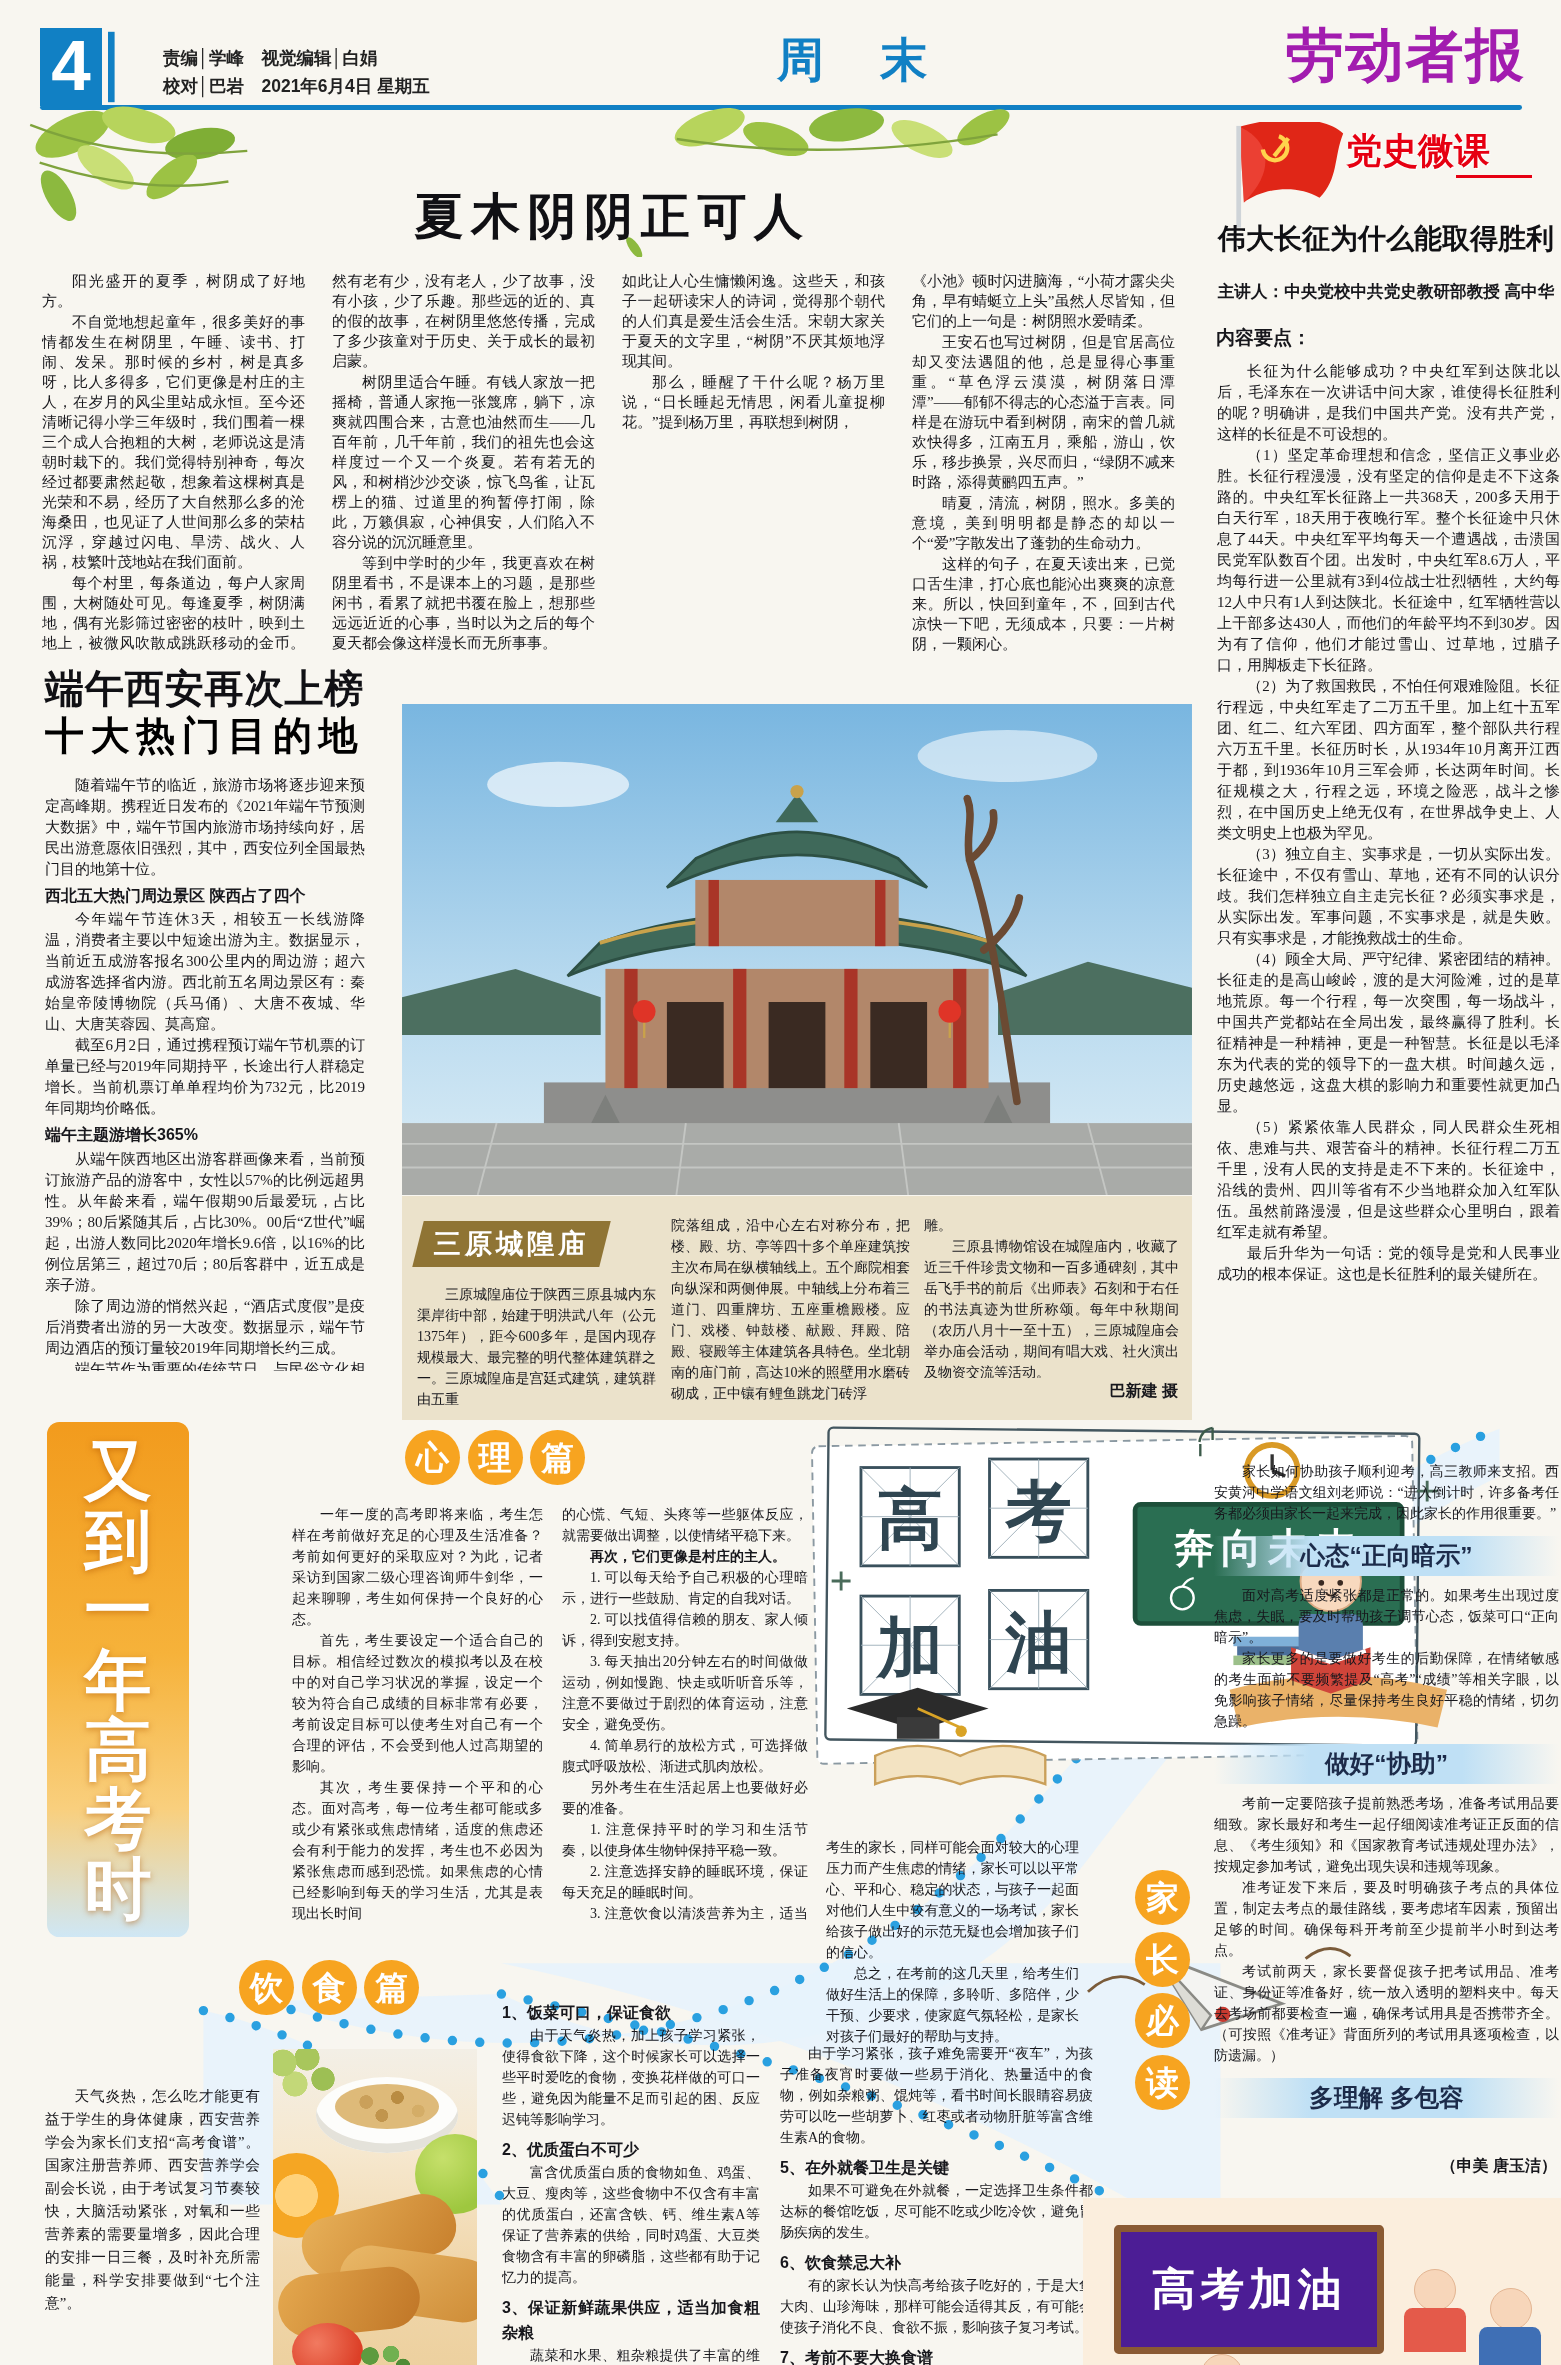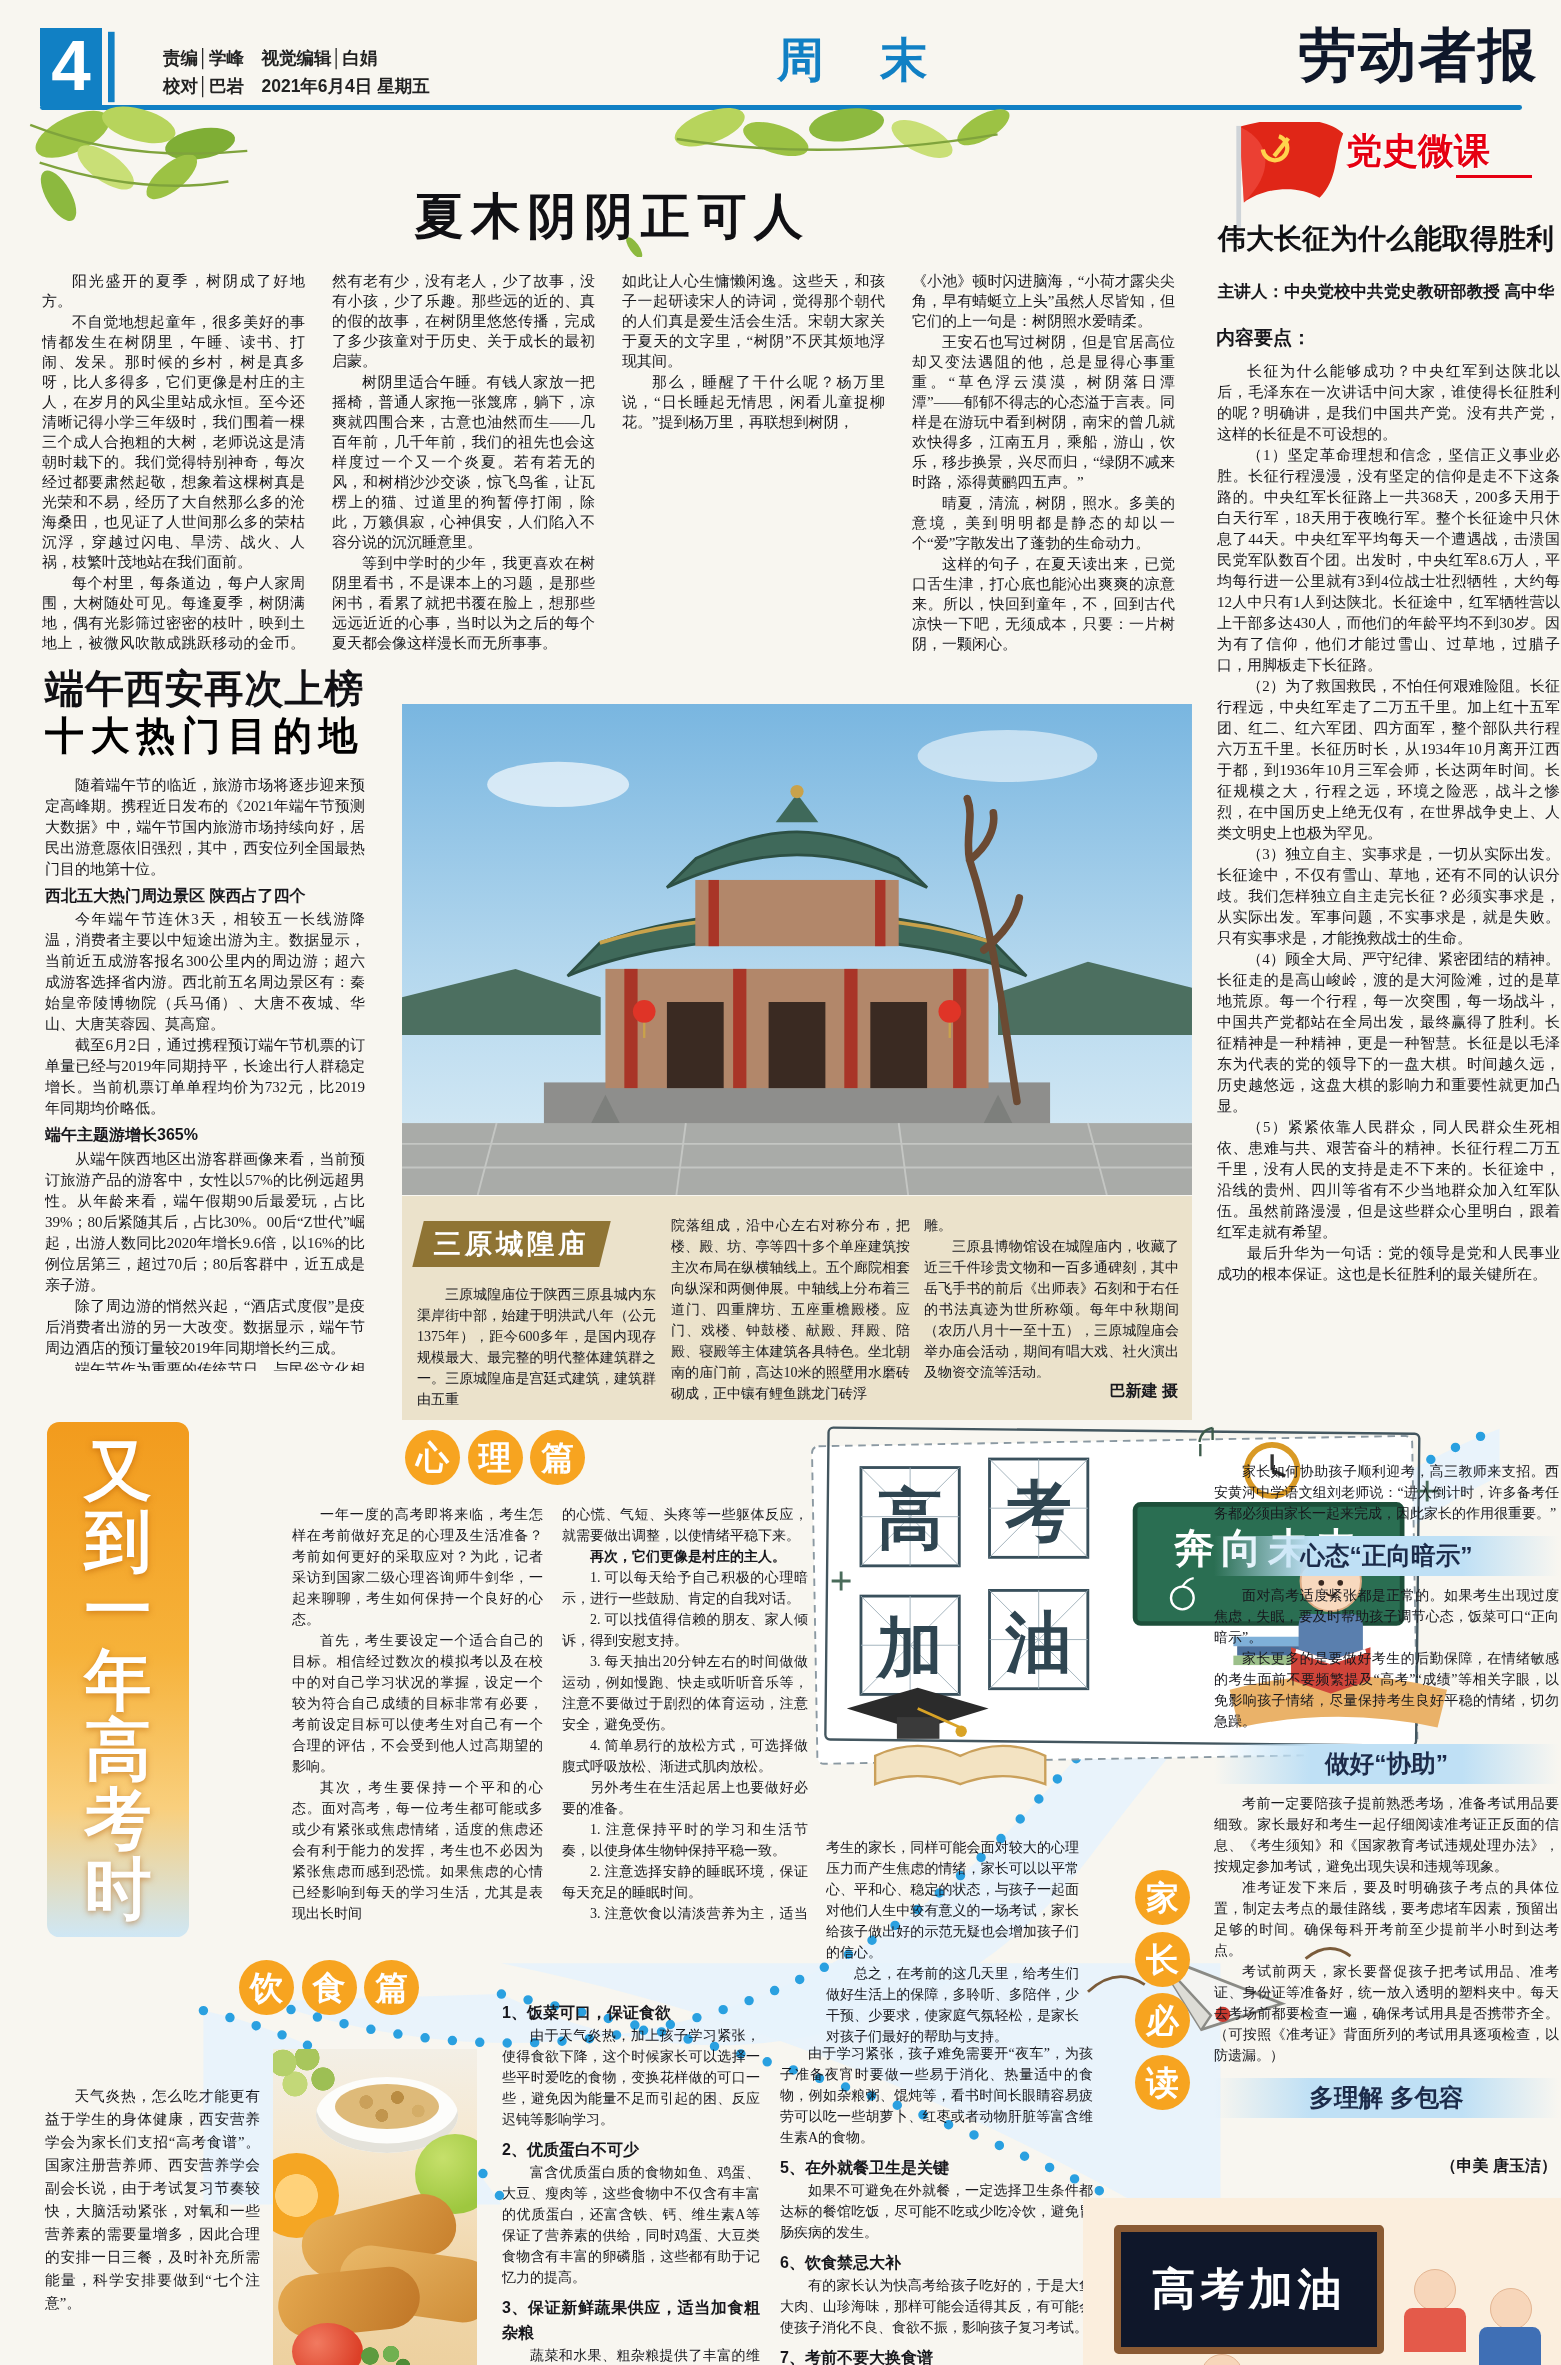--- a/index.html
+++ b/index.html
@@ -10,21 +10,21 @@
   p.cont{text-indent:0}
   .sans{font-family:"Liberation Sans",sans-serif}
 
   
   .pagenum{left:40px;top:28px;width:62px;height:78px;background:#1180c4;color:#fff;
            font:900 71px/76px "Liberation Sans",sans-serif;text-align:center;
            border-right:6.6px solid #f8f6f0;box-shadow:10.4px 0 0 -3.8px #1180c4}
   .hmeta{left:163px;top:44px;font:600 17.5px/28px "Liberation Sans",sans-serif;color:#222}
   .zhoumo{left:629px;top:34px;width:303px;text-align:right;color:#1180c4;
           font:900 47px/52px "Liberation Sans",sans-serif;letter-spacing:4.7px}
-  .masthead{left:1273px;top:24.6px;width:265px;text-align:right;color:#0f172a;
+  .masthead{left:1273px;top:24.6px;width:265px;text-align:center;color:#a21caf;
             font:900 58px/62px "Liberation Serif",serif;letter-spacing:1.9px}
   .hrule{left:40px;top:105px;width:1482px;height:4.7px;background:#1180c4;border-radius:2.4px}
 
   
   .essay-title{left:40px;top:188px;width:1145px;text-align:center;
                font:900 49px/57px "Liberation Sans",sans-serif;letter-spacing:7.6px;color:#101014}
   .ecol{top:271px;width:263px;height:381px;overflow:hidden;font-size:15px;line-height:20px}
   .ecol p{margin-bottom:0.9px}
   .byline{text-align:right;font-weight:bold;text-indent:0;font-family:"Liberation Sans",sans-serif}
 
@@ -76,21 +76,21 @@
           background:linear-gradient(90deg,rgba(190,224,246,0) 0%,#bfe0f5 28%,#bfe0f5 72%,rgba(190,224,246,0) 100%)}
   .dtitle{font:700 16px/24.6px "Liberation Sans",sans-serif;text-indent:0;margin-top:7.6px}
 
   
   .food{left:273px;top:2049px;width:204px;height:337px;overflow:hidden;
         background:linear-gradient(180deg,#f3efe6 0%,#f6e8cf 30%,#f1d8ae 62%,#eccf9c 100%)}
   .food div{position:absolute}
 
   
   .classroom{left:1083px;top:2198px;width:479px;height:275px;background:#fbeedd;overflow:hidden}
-  .board{position:absolute;left:31px;top:26.5px;width:270px;height:129px;background:#0f172a;
+  .board{position:absolute;left:31px;top:26.5px;width:270px;height:129px;background:#4c1d95;
          border:7.6px solid #8a5a33;border-radius:4.7px;box-sizing:border-box;text-align:center;
          color:#fff;font:700 44px/114px "Liberation Sans",sans-serif;letter-spacing:4.7px}
   .head{position:absolute;width:40px;height:40px;border-radius:50%;background:#f7d6ba;border:1.9px solid #e3b592}
   .torso{position:absolute;width:62px;height:44px;border-radius:8.5px 8.5px 0 0}
 </style>
 </head>
 <body>
 
 <svg class="abs" style="left:0;top:0;width:1561px;height:2552px;pointer-events:none" viewBox="0 0 3300 5394">
   <path d="M560,4230 C1150,4430 1750,4290 2180,3820 C2450,3530 2750,3180 3170,3020

